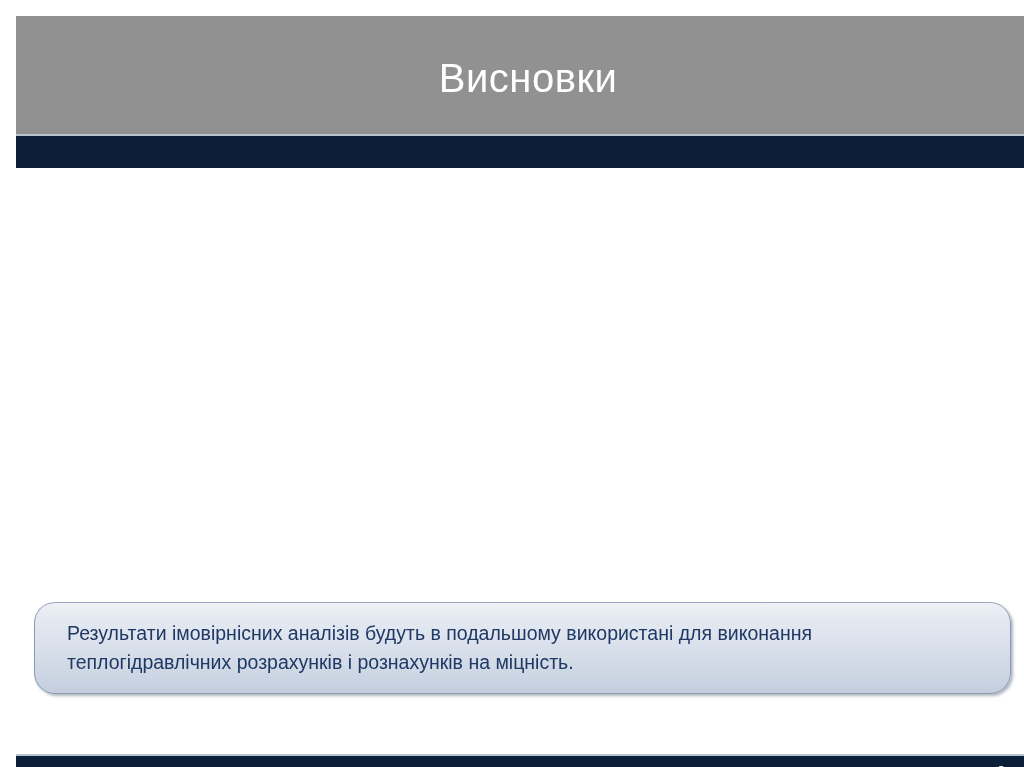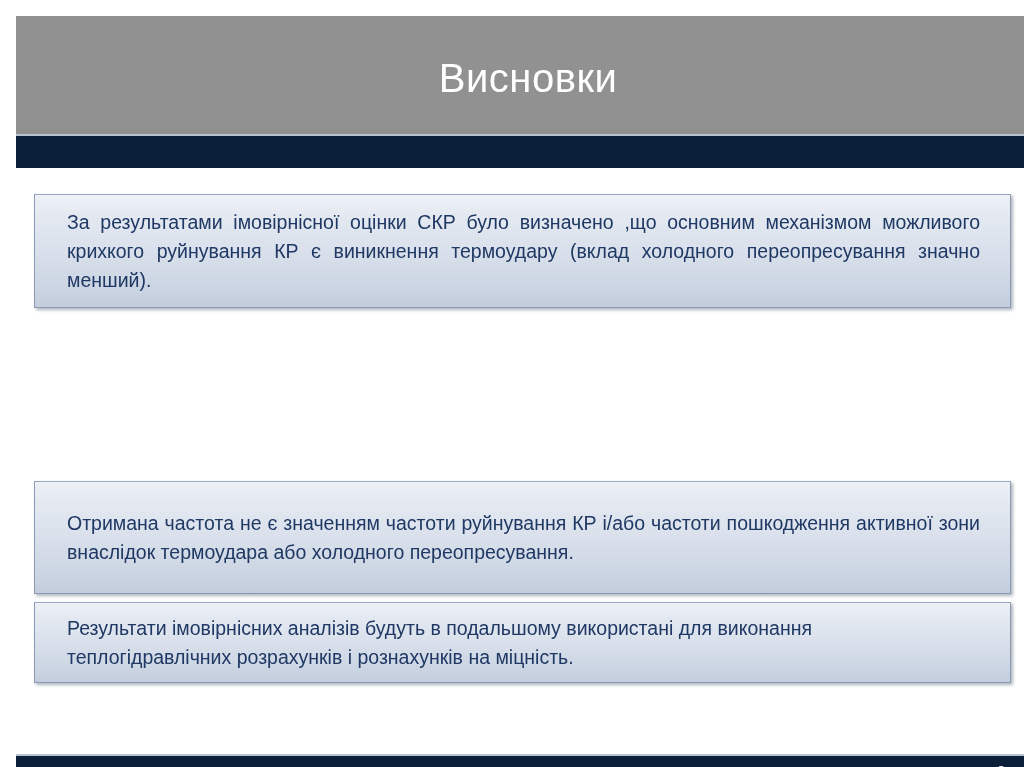--- a/index.html
+++ b/index.html
@@ -105,21 +105,21 @@
   }
 
   .tbox.no-justify p {
     text-align: left;
   }
 
   
   #box-1 { top: 35px;  height: 114px; }
   #box-2 { top: 169px; height: 143px; }
   #box-3 { top: 322px; height: 113px; }
-  #box-4 { top: 443px; height: 81px;  }
+  #box-4 { top: 443px; height: 92px; border-radius: 21px;  }
 
   
   .footer-hairline {
     position: absolute;
     left: 0;
     top: 738px;
     width: 1024px;
     height: 2px;
     background: #b9c3cf;
   }
@@ -152,28 +152,22 @@
 
   <div class="title-band">
     <h1 class="title-text">Висновки</h1>
   </div>
 
   <div class="title-rule-hairline"></div>
   <div class="title-rule"></div>
 
   <div class="content">
 
-    <div class="tbox" id="box-1">
-      <p>За результатами імовірнісної оцінки СКР було визначено ,що основним механізмом можливого крихкого руйнування КР є виникнення термоудару (вклад холодного переопресування значно менший).</p>
-    </div>
 
 
-    <div class="tbox" id="box-3">
-      <p>Отримана частота не є значенням частоти руйнування КР і/або частоти пошкодження активної зони внаслідок термоудара або холодного переопресування.</p>
-    </div>
 
     <div class="tbox no-justify" id="box-4">
       <p>Результати імовірнісних аналізів будуть в подальшому використані для виконання теплогідравлічних розрахунків і рознахунків на міцність.</p>
     </div>
 
   </div>
 
   <div class="footer-hairline"></div>
   <div class="footer-band"></div>
   <div class="page-number">9</div>

